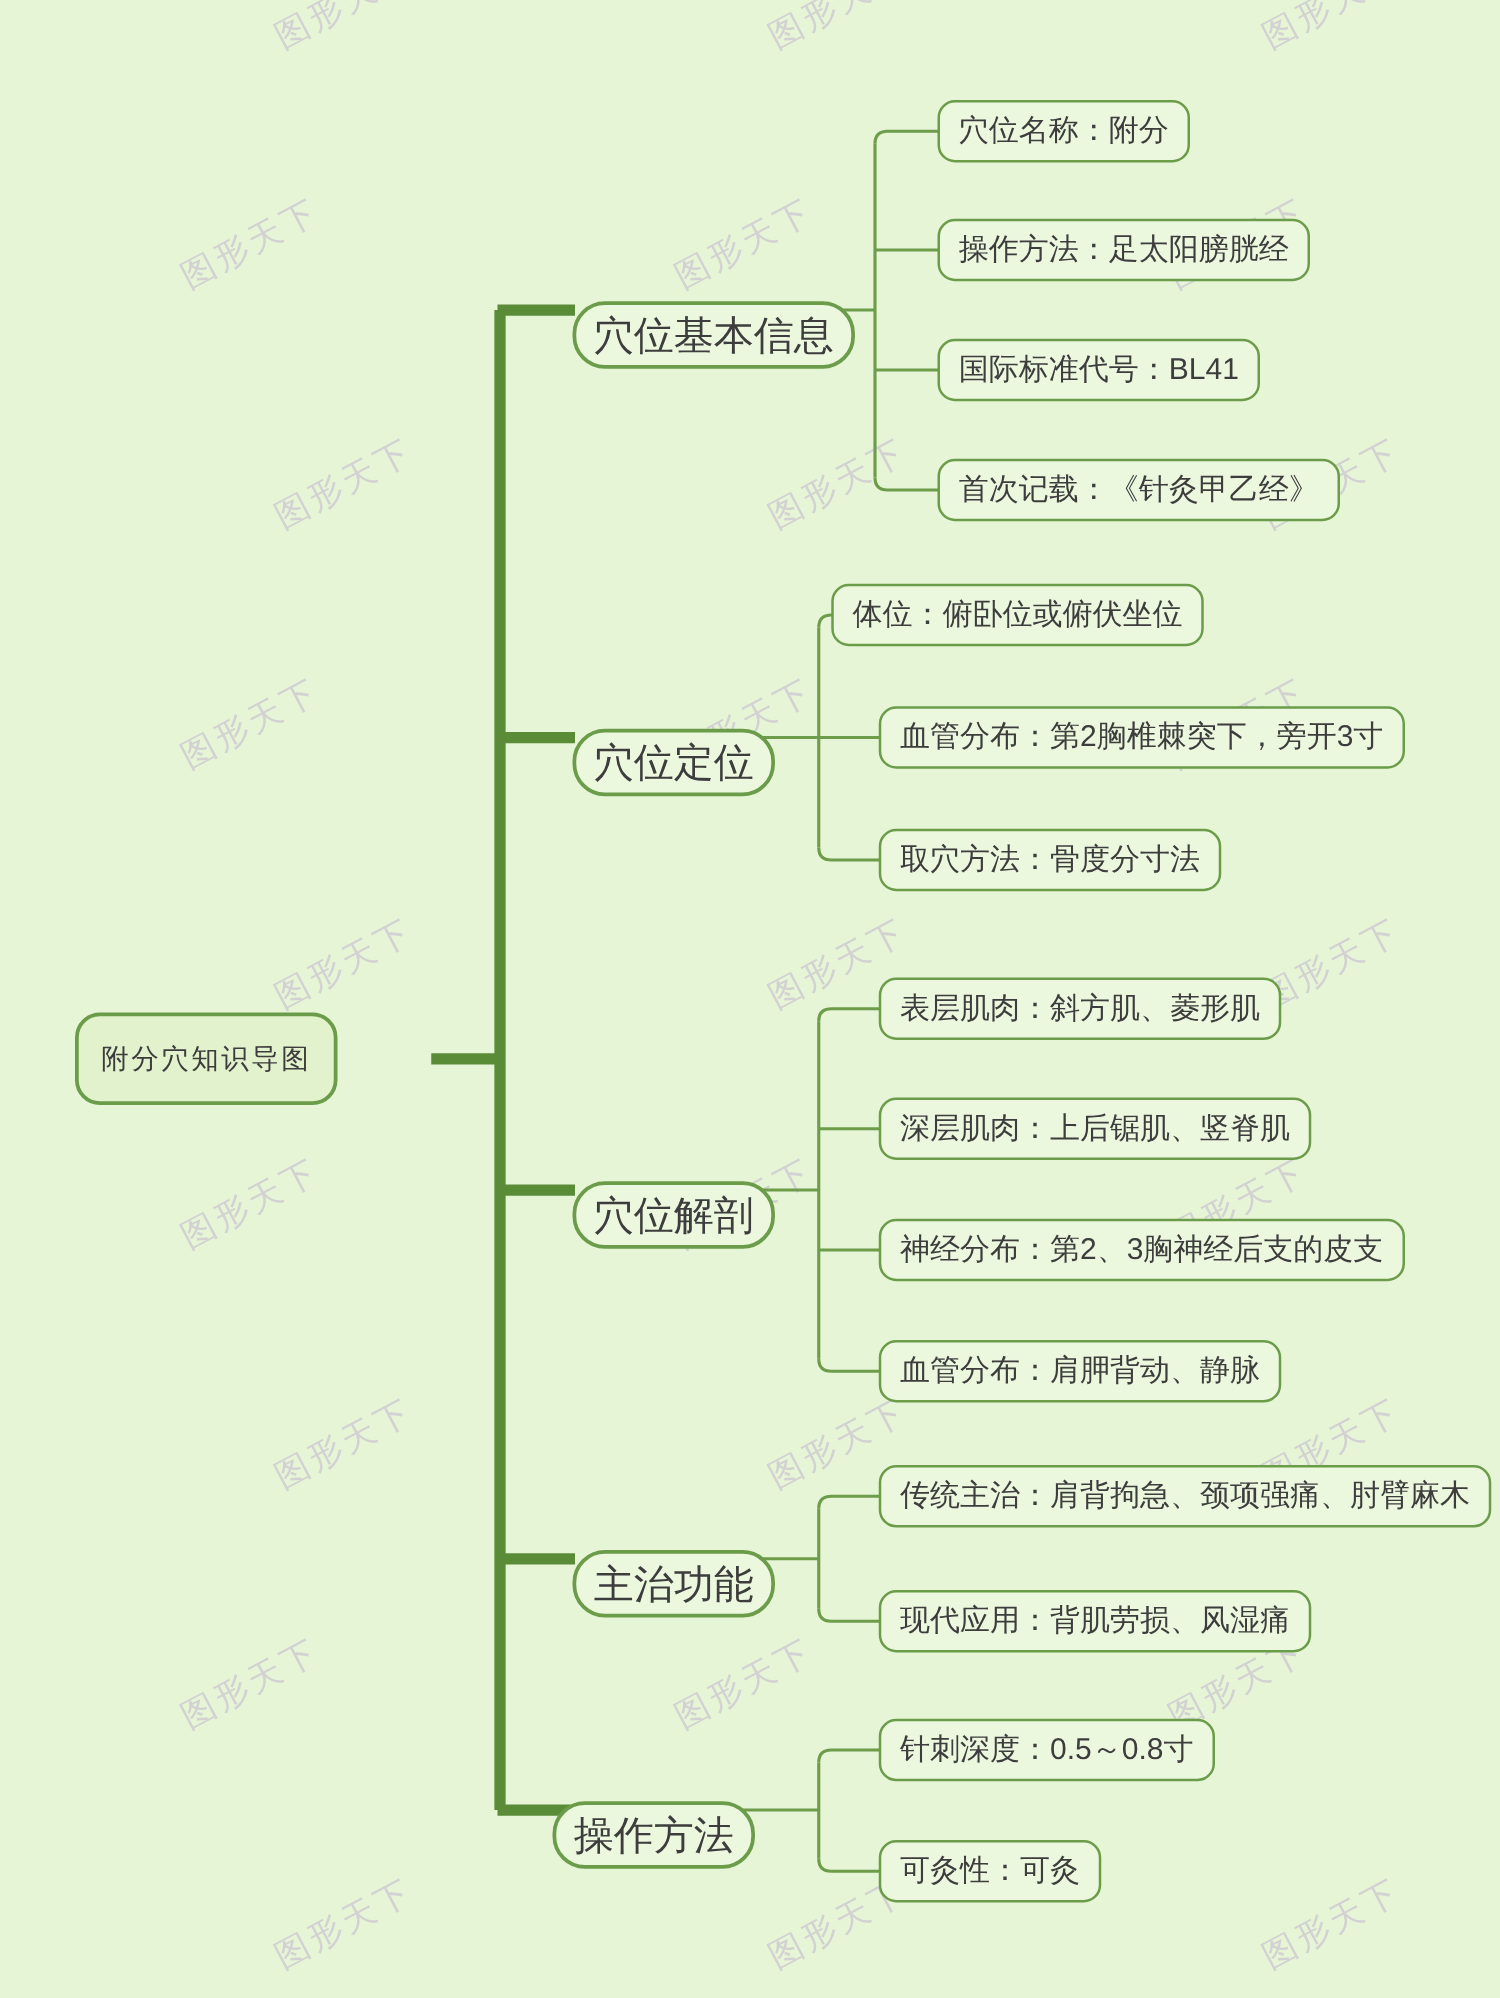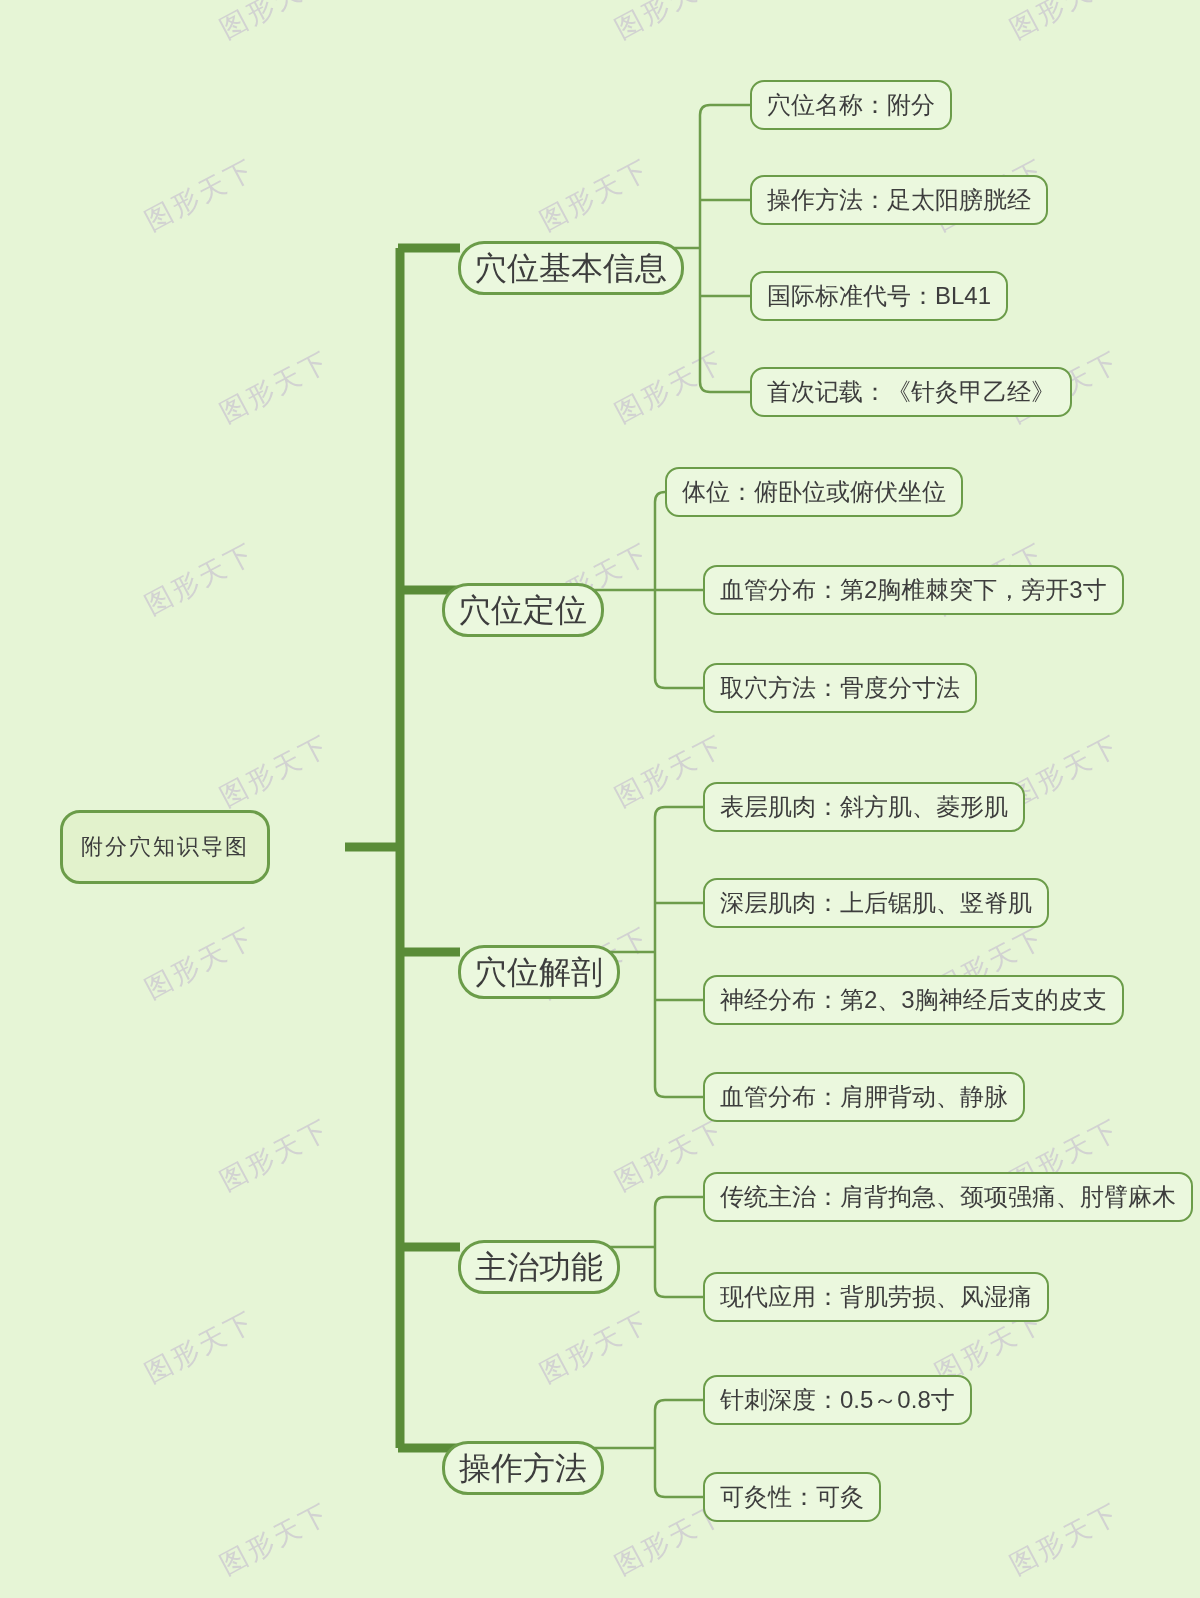--- a/index.html
+++ b/index.html
@@ -137,21 +137,21 @@
     <path d="M588 1448 H655"></path>
     <path d="M655 1410 V1487"></path>
     <path d="M655 1410 Q655 1400 665 1400 H712"></path>
     <path d="M655 1487 Q655 1497 665 1497 H712"></path>
   </g>
 </svg>
 
 <div class="node root" style="left:60px;top:847px;">附分穴知识导图</div>
 
 <div class="node branch" style="left:458px;top:248px;">穴位基本信息</div>
-<div class="node branch" style="left:442px;top:590px;text-align:right;">穴位定位</div>
+<div class="node branch" style="left:458px;top:590px;text-align:right;">穴位定位</div>
 <div class="node branch" style="left:458px;top:952px;">穴位解剖</div>
 <div class="node branch" style="left:458px;top:1247px;">主治功能</div>
 <div class="node branch" style="left:442px;top:1448px;">操作方法</div>
 
 <div class="node" style="left:750px;top:105px;">穴位名称：附分</div>
 <div class="node" style="left:750px;top:200px;">操作方法：足太阳膀胱经</div>
 <div class="node" style="left:750px;top:296px;">国际标准代号：BL41</div>
 <div class="node" style="left:750px;top:392px;">首次记载：《针灸甲乙经》</div>
 
 <div class="node" style="left:665px;top:492px;">体位：俯卧位或俯伏坐位</div>

